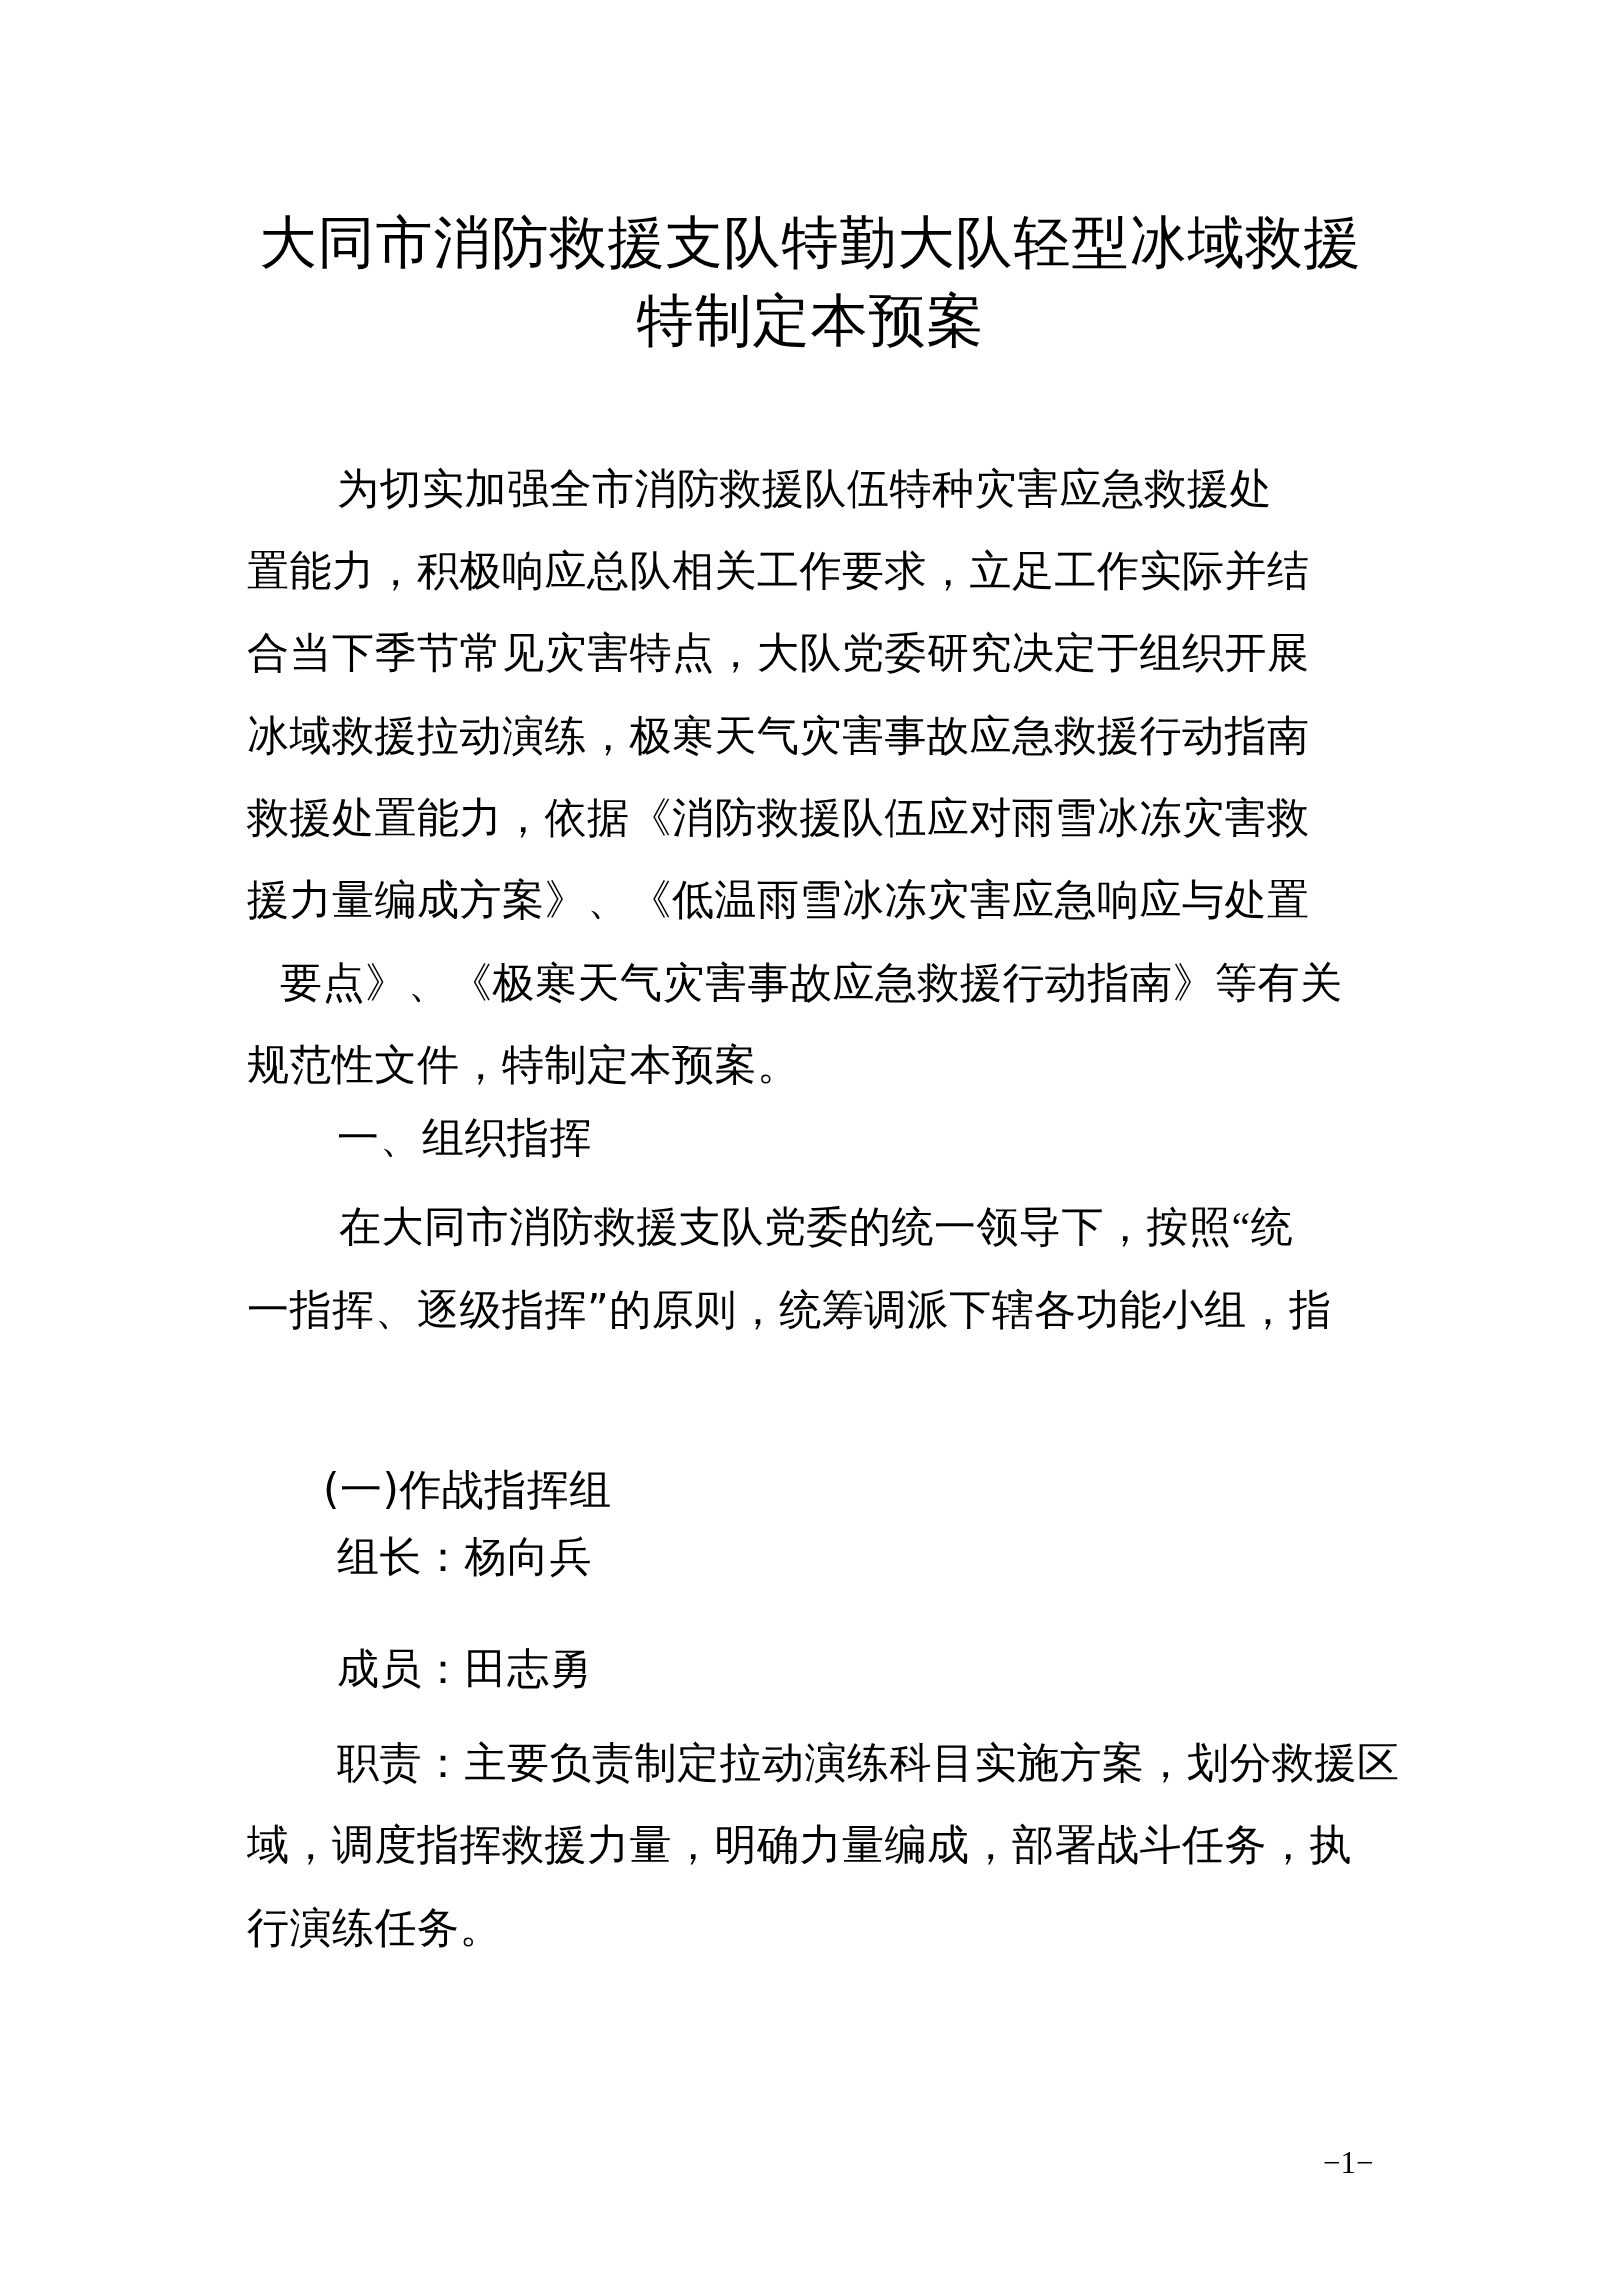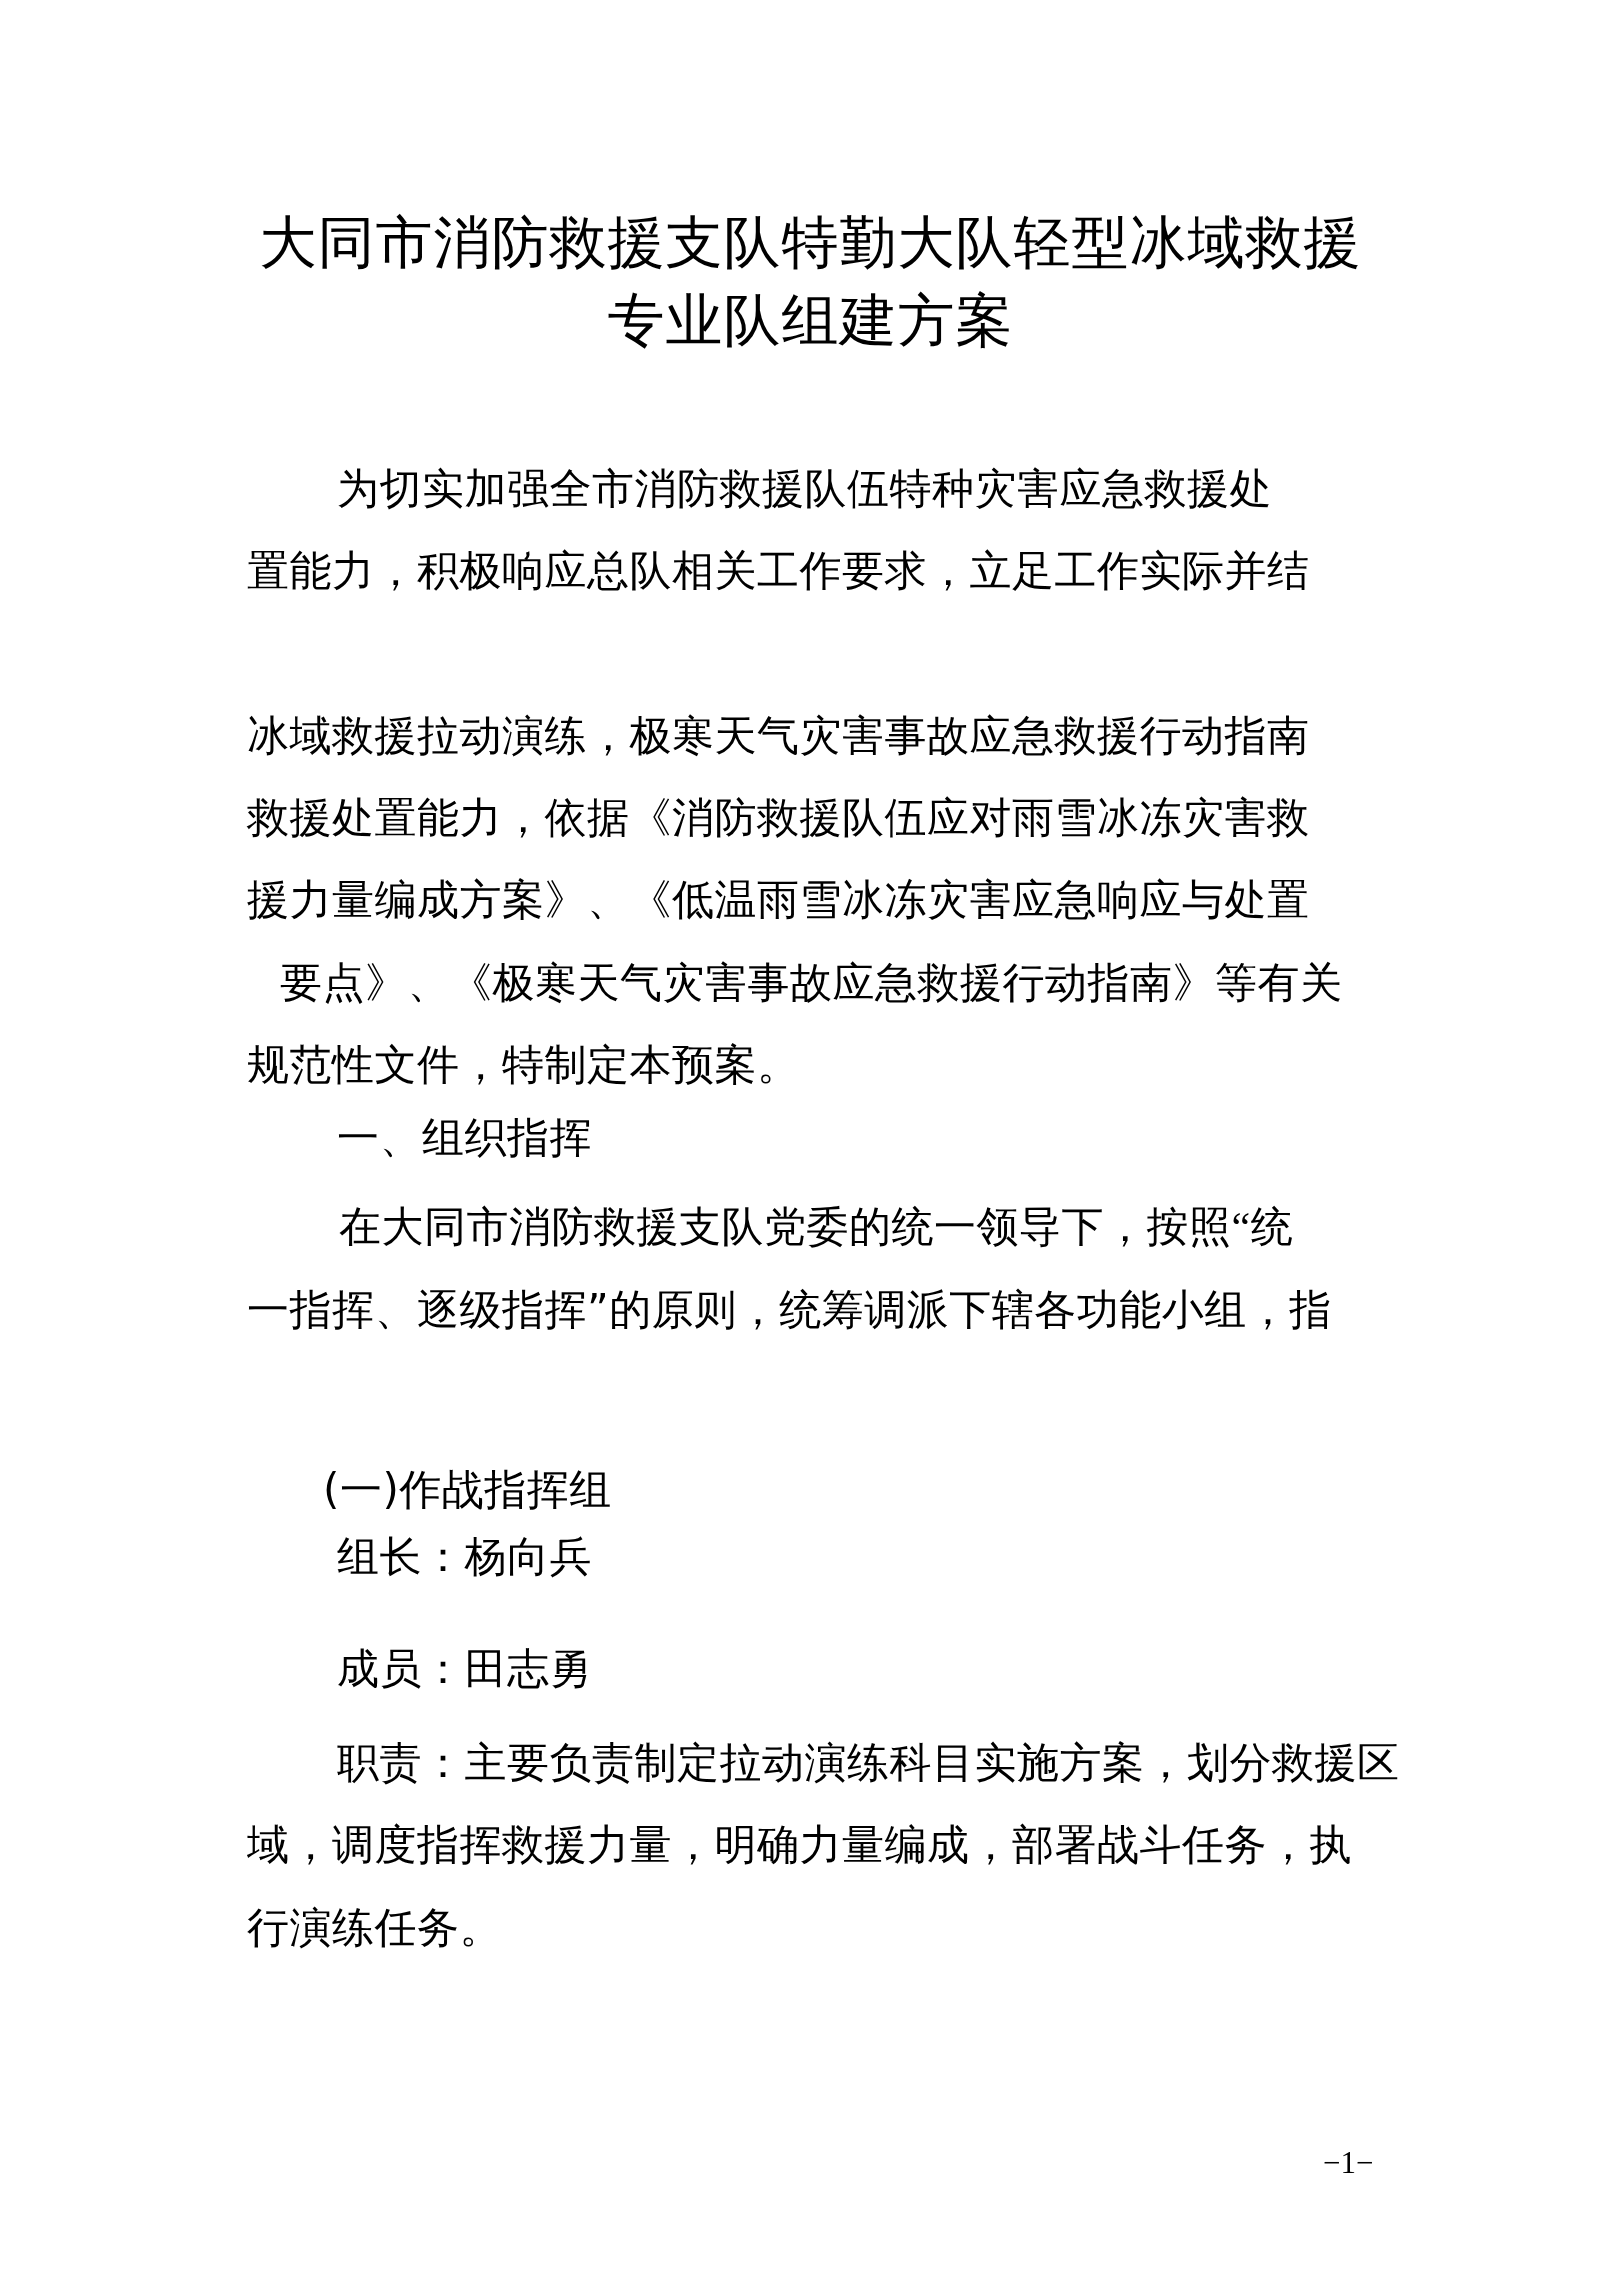--- a/index.html
+++ b/index.html
@@ -44,24 +44,25 @@
     font-size: 31px;
     line-height: 39px;
   }
 </style>
 </head>
 <body>
 
 <div class="page">
 
   <div class="title" style="top:208px;">大同市消防救援支队特勤大队轻型冰域救援</div>
-  <div class="title" style="top:286px;">专业队组建方案</div>
+  <div class="title" style="top:286px;">特制定本预案</div>
 
   <div class="line" style="left:247px; top:543px;">置能力，积极响应总队相关工作要求，立足工作实际并结</div>
   <div class="line" style="left:337px; top:461px;">为切实加强全市消防救援队伍特种灾害应急救援处</div>
+  <div class="line" style="left:247px; top:625px;">合当下季节常见灾害特点，大队党委研究决定于组织开展</div>
   <div class="line" style="left:247px; top:708px;">冰域救援拉动演练，极寒天气灾害事故应急救援行动指南</div>
   <div class="line" style="left:247px; top:790px;">救援处置能力，依据《消防救援队伍应对雨雪冰冻灾害救</div>
   <div class="line" style="left:247px; top:872px;">援力量编成方案》、《低温雨雪冰冻灾害应急响应与处置</div>
   <div class="line" style="left:247px; top:955px;margin-left:33px;">要点》、《极寒天气灾害事故应急救援行动指南》等有关</div>
   <div class="line" style="left:247px; top:1037px;">规范性文件，特制定本预案。</div>
 
   <div class="line" style="left:337px; top:1110px;">一、组织指挥</div>
 
   <div class="line" style="left:339px; top:1200px;font-family:Liberation Serif, serif;">在大同市消防救援支队党委的统一领导下，按照“统</div>
   <div class="line" style="left:247px; top:1282px;">一指挥、逐级指挥”的原则，统筹调派下辖各功能小组，指</div>

